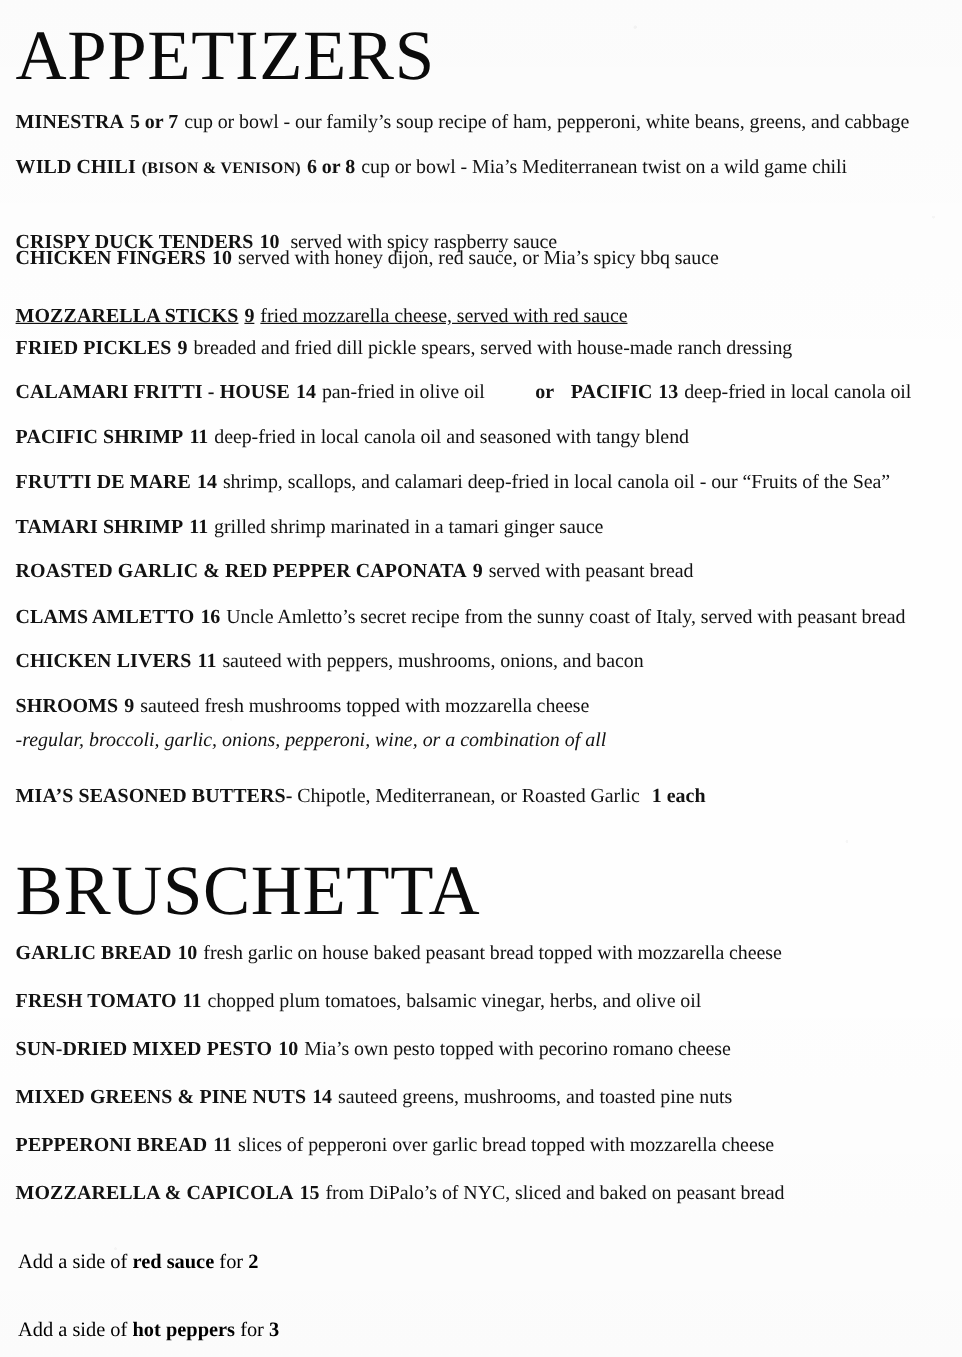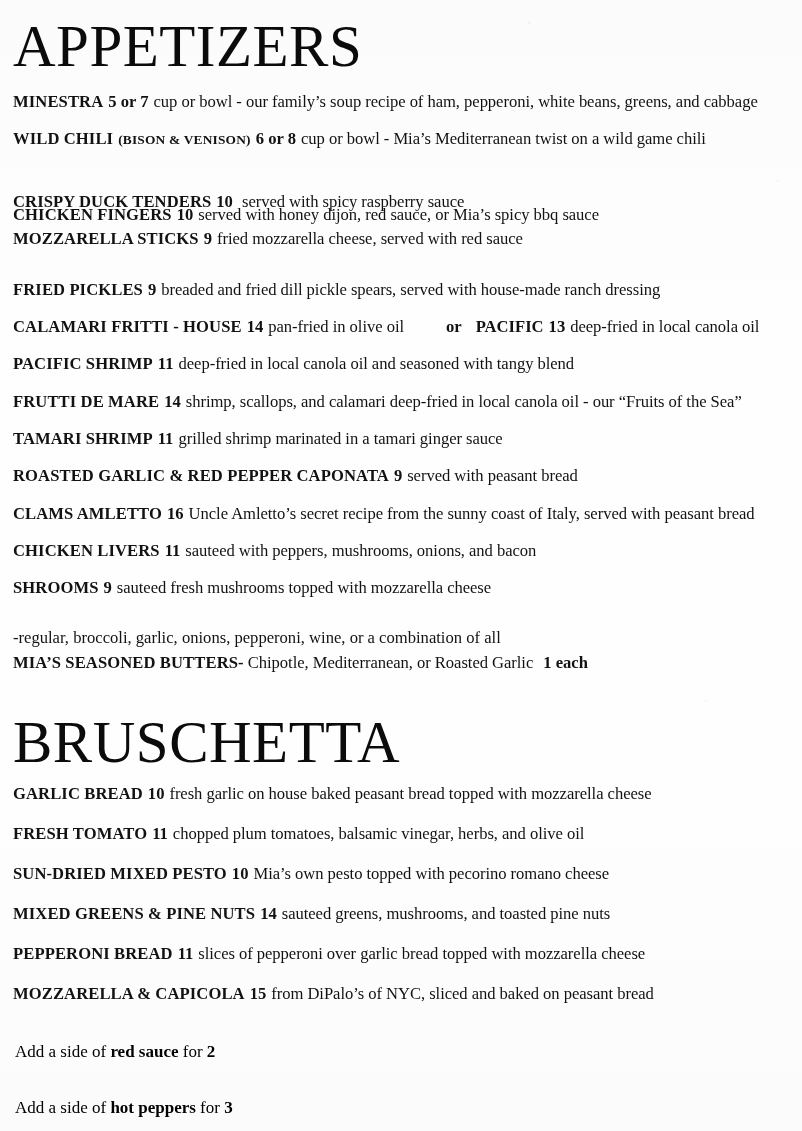--- a/index.html
+++ b/index.html
@@ -127,21 +127,21 @@
   </div>
 
   <div class="item-line" style="top:169px;margin-top:24px;">
     <span class="item-name">CRISPY DUCK TENDERS</span><span class="sp"></span><span class="item-price">10</span><span class="sp"></span><span class="item-desc"> served with spicy raspberry sauce</span>
   </div>
 
   <div class="item-line" style="top:206px;">
     <span class="item-name">CHICKEN FINGERS</span><span class="sp"></span><span class="item-price">10</span><span class="sp"></span><span class="item-desc">served with honey dijon, red sauce, or Mia’s spicy bbq sauce</span>
   </div>
 
-  <div class="item-line" style="top:230px;">
+  <div class="item-line" style="top:254px;text-decoration:underline;">
     <span class="item-name">MOZZARELLA STICKS</span><span class="sp"></span><span class="item-price">9</span><span class="sp"></span><span class="item-desc">fried mozzarella cheese, served with red sauce</span>
   </div>
 
   <div class="item-line" style="top:281px;">
     <span class="item-name">FRIED PICKLES</span><span class="sp"></span><span class="item-price">9</span><span class="sp"></span><span class="item-desc">breaded and fried dill pickle spears, served with house-made ranch dressing</span>
   </div>
 
   <div class="item-line" style="top:318px;">
     <span class="item-name">CALAMARI FRITTI - HOUSE</span><span class="sp"></span><span class="item-price">14</span><span class="sp"></span><span class="item-desc">pan-fried in olive oil</span><span class="alt-or">or</span><span class="alt-name">PACIFIC</span><span class="sp"></span><span class="item-price">13</span><span class="sp"></span><span class="item-desc">deep-fried in local canola oil</span>
   </div>
@@ -167,21 +167,21 @@
   </div>
 
   <div class="item-line" style="top:542px;">
     <span class="item-name">CHICKEN LIVERS</span><span class="sp"></span><span class="item-price">11</span><span class="sp"></span><span class="item-desc">sauteed with  peppers, mushrooms, onions, and bacon</span>
   </div>
 
   <div class="item-line" style="top:579px;">
     <span class="item-name">SHROOMS</span><span class="sp"></span><span class="item-price">9</span><span class="sp"></span><span class="item-desc">sauteed fresh mushrooms topped with mozzarella cheese</span>
   </div>
 
-  <div class="sub-line" style="top:628px;">-regular, broccoli, garlic, onions, pepperoni, wine, or a combination of all</div>
+  <div class="sub-line" style="top:607px;font-style:italic;">-regular, broccoli, garlic, onions, pepperoni, wine, or a combination of all</div>
 
   <div class="item-line" style="top:654px;">
     <span class="item-name">MIA’S SEASONED BUTTERS-</span><span class="item-desc"> Chipotle, Mediterranean, or Roasted Garlic</span><span class="sp"></span><span class="sp"></span><span class="item-price">1 each</span>
   </div>
 
   <h1 class="section-heading" id="bruschetta-heading">BRUSCHETTA</h1>
 
   <div class="item-line" style="top:785px;">
     <span class="item-name">GARLIC BREAD</span><span class="sp"></span><span class="item-price">10</span><span class="sp"></span><span class="item-desc">fresh garlic on house baked peasant bread topped with mozzarella cheese</span>
   </div>

